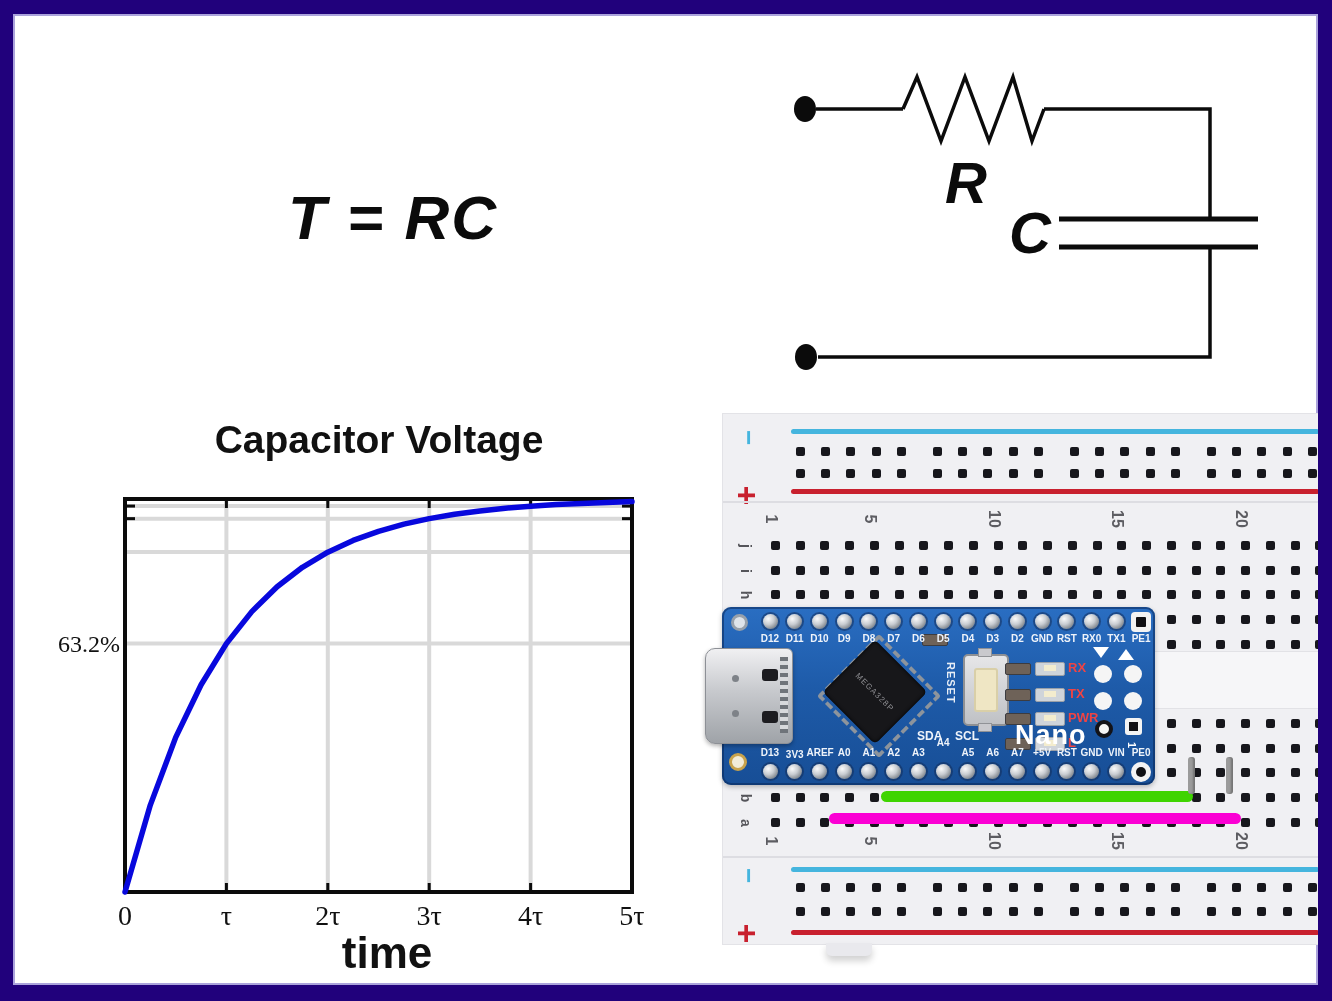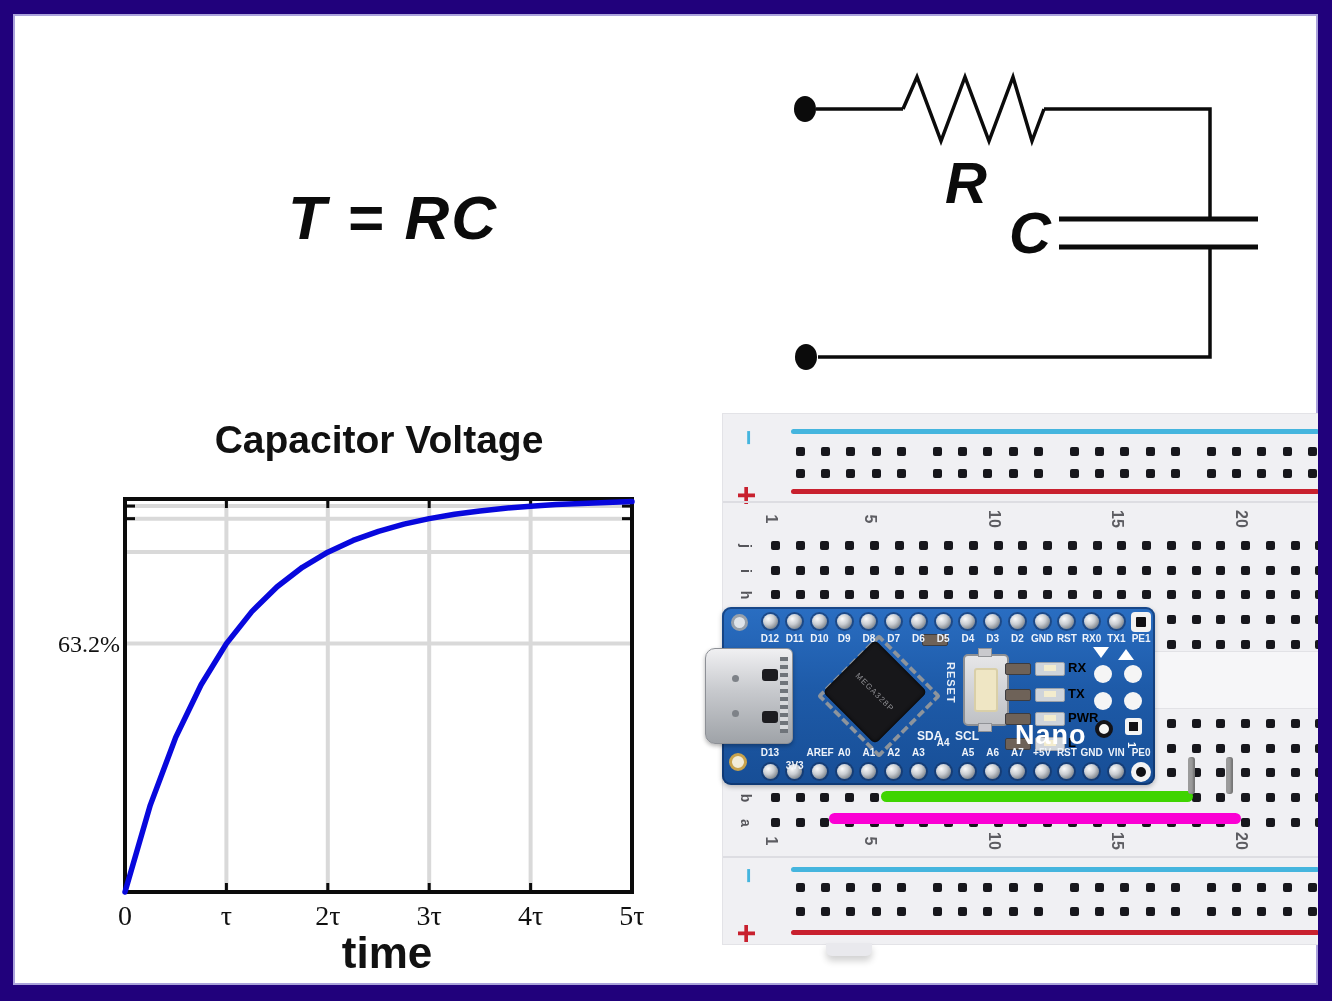--- a/index.html
+++ b/index.html
@@ -55,21 +55,21 @@
   .btn-out{position:absolute;width:42px;height:68px;background:linear-gradient(180deg,#e6e6e8,#bfc1c5);
            border:2px solid #8e9094;border-radius:5px;}
   .btn-in{position:absolute;left:9px;top:12px;width:20px;height:40px;background:#efe6c4;
           border:2px solid #d9cfa8;border-radius:3px;}
   .btn-tab{position:absolute;width:12px;height:7px;background:#c9c9cd;border:1px solid #909296;}
   .res-smd{position:absolute;width:24px;height:10px;background:#6e6258;border:1px solid #3c3c40;
            border-radius:2px;}
   .led-smd{position:absolute;width:28px;height:12px;background:#cfd4da;border:1px solid #9aa0a8;
            border-radius:2px;}
   .led-smd i{position:absolute;left:8px;top:2px;width:12px;height:6px;background:#f3ecce;display:block;}
-  .led-label{position:absolute;color:#000000;font-size:13px;font-weight:bold;}
+  .led-label{position:absolute;color:#ef4444;font-size:13px;font-weight:bold;}
   .nano-logo{position:absolute;color:#ffffff;font-size:27px;font-weight:bold;letter-spacing:1px;}
   .sda-scl{position:absolute;color:#eef3fa;font-size:12px;font-weight:bold;}
   .wcirc{position:absolute;width:18px;height:18px;border-radius:50%;background:#f5f5f5;}
   .ring{position:absolute;width:10px;height:10px;border-radius:50%;background:#f5f5f5;border:4px solid #131318;}
   .sq-pad{position:absolute;width:17px;height:17px;background:#f3f3f3;border-radius:3px;}
   .sq-pad .ctr{position:absolute;left:4px;top:4px;width:9px;height:9px;background:#101014;}
   .one-lbl{position:absolute;color:#fff;font-size:11px;font-weight:bold;transform:rotate(90deg);}
   .tri{position:absolute;width:0;height:0;}
   .tri.down{border-left:8px solid transparent;border-right:8px solid transparent;border-top:11px solid #fff;}
   .tri.up{border-left:8px solid transparent;border-right:8px solid transparent;border-bottom:11px solid #fff;}
@@ -600,21 +600,21 @@
           <div class="pin-label" style="left: 373.62px; top: 26px;">RX0</div>
           <div class="pin" style="left: 403.86px; top: 7px;"></div>
           <div class="pin-label" style="left: 398.36px; top: 26px;">TX1</div>
           <div class="pin-big" style="left: 426.1px; top: 4.5px; border-radius: 4px;">
             <div class="ctr" style="border-radius: 1px;"></div>
           </div>
           <div class="pin-label" style="left: 423.1px; top: 26px;">PE1</div>
           <div class="pin" style="left: 57.5px; top: 157px;"></div>
           <div class="pin-label" style="left: 52px; top: 140px;">D13</div>
           <div class="pin" style="left: 82.24px; top: 157px;"></div>
-          <div class="pin-label" style="left: 76.74px; top: 153px;">3V3</div>
+          <div class="pin-label" style="left: 76.74px; top: 142px;">3V3</div>
           <div class="pin" style="left: 106.98px; top: 157px;"></div>
           <div class="pin-label" style="left: 101.48px; top: 140px;">AREF</div>
           <div class="pin" style="left: 131.72px; top: 157px;"></div>
           <div class="pin-label" style="left: 126.22px; top: 140px;">A0</div>
           <div class="pin" style="left: 156.46px; top: 157px;"></div>
           <div class="pin-label" style="left: 150.96px; top: 140px;">A1</div>
           <div class="pin" style="left: 181.2px; top: 157px;"></div>
           <div class="pin-label" style="left: 175.7px; top: 140px;">A2</div>
           <div class="pin" style="left: 205.94px; top: 157px;"></div>
           <div class="pin-label" style="left: 200.44px; top: 140px;">A3</div>

